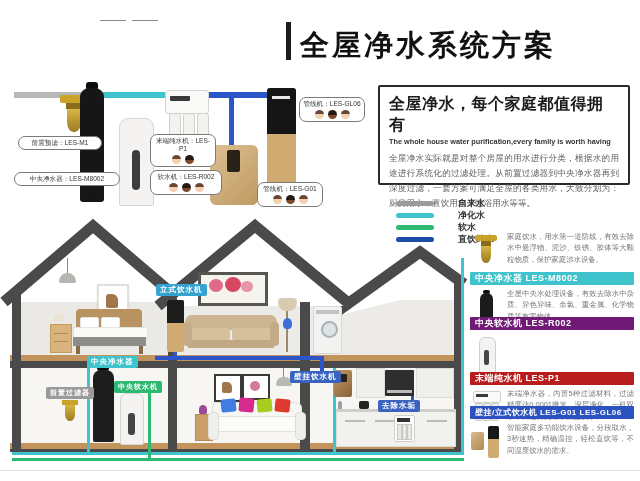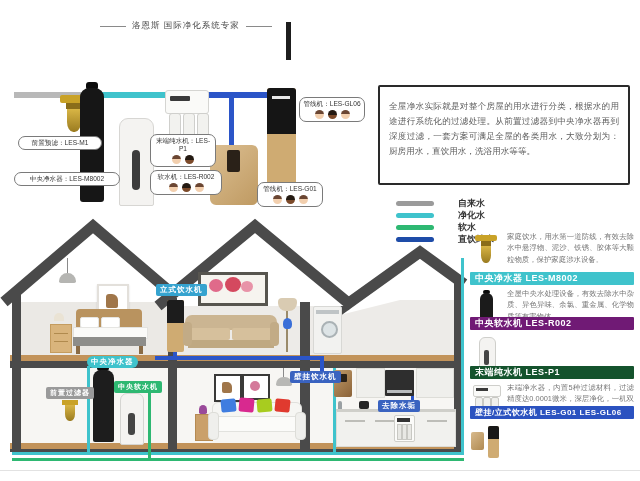--- a/index.html
+++ b/index.html
@@ -45,27 +45,29 @@
   .bottom-line{left:0;top:470px;width:640px;height:1px;background:#e2e2e2;}
 </style>
 </head>
 <body>
 
 <div id="stage">
 
   <div class="abs" style="left:100px;top:18px;">
     <div class="tagline">
       <span class="tline"></span>
-      <span>洛恩斯 国际净化系统专家</span>
       <span class="tline"></span>
     </div>
   </div>
   <div class="abs vbar" style="left:286px;top:22px;"></div>
+  <div class="abs main-title" style="left:300px;top:26px;">全屋净水系统方案</div>
 
   <div class="abs intro">
+    <div class="intro-title">全屋净水，每个家庭都值得拥有</div>
+    <div class="intro-sub">The whole house water purification,every family is worth having</div>
     <div class="intro-body">全屋净水实际就是对整个房屋的用水进行分类，根据水的用途进行系统化的过滤处理。从前置过滤器到中央净水器再到深度过滤，一套方案可满足全屋的各类用水，大致分划为：厨房用水，直饮用水，洗浴用水等等。</div>
   </div>
 
   <div class="legend-row" style="left:396px;top:198px;">
     <span class="legend-swatch" style="background-color: rgb(155, 155, 155);"></span>
     <span class="legend-label">自来水</span>
   </div>
   <div class="legend-row" style="left:396px;top:210px;">
     <span class="legend-swatch" style="background-color: rgb(63, 195, 204);"></span>
     <span class="legend-label">净化水</span>
@@ -261,21 +263,21 @@
     <div style="position:absolute;left:38px;top:8px;width:20px;height:2px;background:#bdbdb8;"></div>
     <div style="position:absolute;left:90px;top:8px;width:20px;height:2px;background:#bdbdb8;"></div>
   </div>
   <div class="shape" style="left:394px;top:415px;width:19px;height:25px;background:#fbfbf9;border:1px solid #cfcfca;border-radius:2px;z-index:3;">
     <div style="position:absolute;left:2px;top:2px;width:13px;height:4px;background:#333;"></div>
     <div style="position:absolute;left:2px;top:8px;width:3px;height:14px;background:#e8e8e4;border:1px solid #c8c8c3;"></div>
     <div style="position:absolute;left:7px;top:8px;width:3px;height:14px;background:#e8e8e4;border:1px solid #c8c8c3;"></div>
     <div style="position:absolute;left:12px;top:8px;width:3px;height:14px;background:#e8e8e4;border:1px solid #c8c8c3;"></div>
   </div>
 
-  <div class="badge" style="left: 87px; top: 356px; background-color: rgb(63, 195, 204); border-radius: 6px;">
+  <div class="badge" style="left: 87px; top: 356px; background-color: rgb(63, 195, 204);">
       <span>中央净水器</span>
     </div>
   <div class="badge" style="left: 46px; top: 387px; font-size: 7px; background-color: rgb(154, 154, 154);">
       <span>前置过滤器</span>
     </div>
   <div class="badge" style="left: 114px; top: 381px; font-size: 7px; background-color: rgb(46, 184, 114);">
       <span>中央软水机</span>
     </div>
   <div class="badge" style="left: 156px; top: 284px; background-color: rgb(53, 163, 207);">
       <span>立式饮水机</span>
@@ -319,21 +321,21 @@
       <div class="pimg">
         <div style="position:relative;width:26px;height:38px;">
           <div style="position:absolute;left:6px;top:2px;width:15px;height:34px;background:#f4f3f1;border:1px solid #cfcfcb;border-radius:6px 6px 2px 2px;"></div>
           <div style="position:absolute;left:11px;top:15px;width:5px;height:15px;background:#454545;border-radius:2px;"></div>
         </div>
       </div>
     </div>
   </div>
 
   <div class="pblock" style="top:366px;">
-    <div class="phead" style="background-color: #14532d;">末端纯水机 LES-P1</div>
+    <div class="phead" style="background-color: #b91c1c; margin-top: 6px;">末端纯水机 LES-P1</div>
     <div class="pbody">
       <div class="pimg">
         <div style="position:relative;width:28px;height:34px;">
           <div style="position:absolute;left:1px;top:1px;width:26px;height:10px;background:#fafaf8;border:1px solid #cfcfcb;border-radius:2px;"></div>
           <div style="position:absolute;left:4px;top:4px;width:12px;height:3px;background:#3a3a3a;"></div>
           <div style="position:absolute;left:3px;top:13px;width:6px;height:16px;background:#f0f0ed;border:1px solid #c8c8c3;border-radius:2px;"></div>
           <div style="position:absolute;left:11px;top:13px;width:6px;height:16px;background:#f0f0ed;border:1px solid #c8c8c3;border-radius:2px;"></div>
           <div style="position:absolute;left:19px;top:13px;width:6px;height:16px;background:#f0f0ed;border:1px solid #c8c8c3;border-radius:2px;"></div>
         </div>
       </div>
@@ -344,17 +346,18 @@
   <div class="pblock" style="top:406px;">
     <div class="phead" style="font-size: 8px; background-color: rgb(43, 82, 192);">壁挂/立式饮水机 LES-G01 LES-GL06</div>
     <div class="pbody">
       <div class="pimg">
         <div style="position:relative;width:30px;height:36px;">
           <div style="position:absolute;left:0;top:8px;width:13px;height:18px;background:linear-gradient(135deg,#d8ba8c,#b08a52);border-radius:2px;"></div>
           <div style="position:absolute;left:17px;top:2px;width:11px;height:32px;background:#cfab72;border-radius:2px;"></div>
           <div style="position:absolute;left:17px;top:2px;width:11px;height:13px;background:#181818;border-radius:2px 2px 0 0;"></div>
         </div>
       </div>
+      <div class="pdesc">智能家庭多功能饮水设备，分段取水，3秒速热，精确温控，轻松直饮等，不同温度饮水的需求。</div>
     </div>
   </div>
 
   <div class="abs bottom-line"></div>
 </div>
 
 </body></html>

